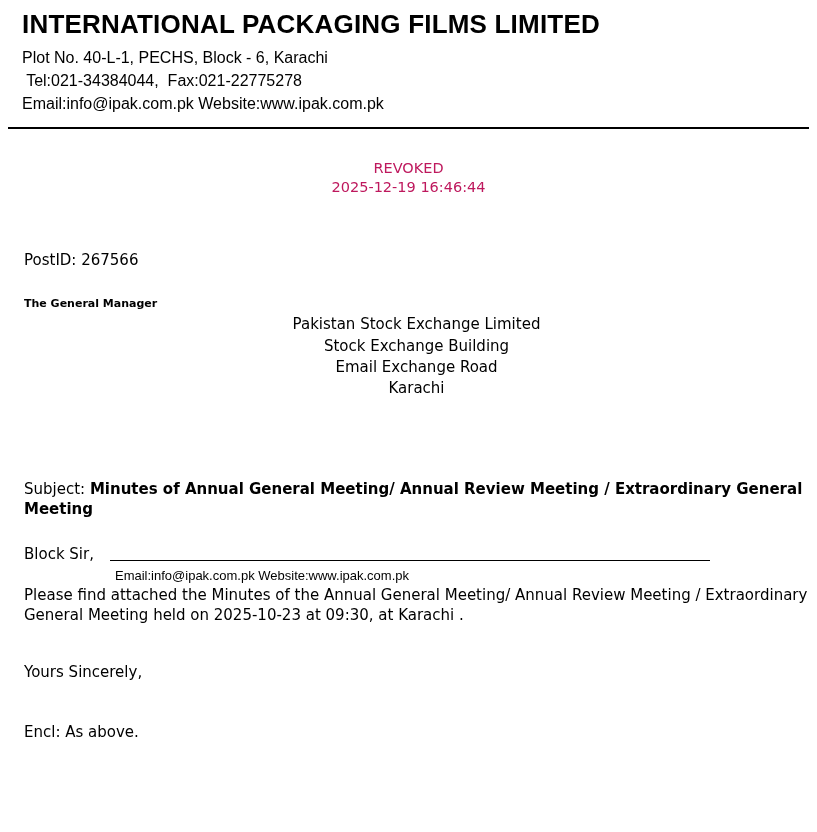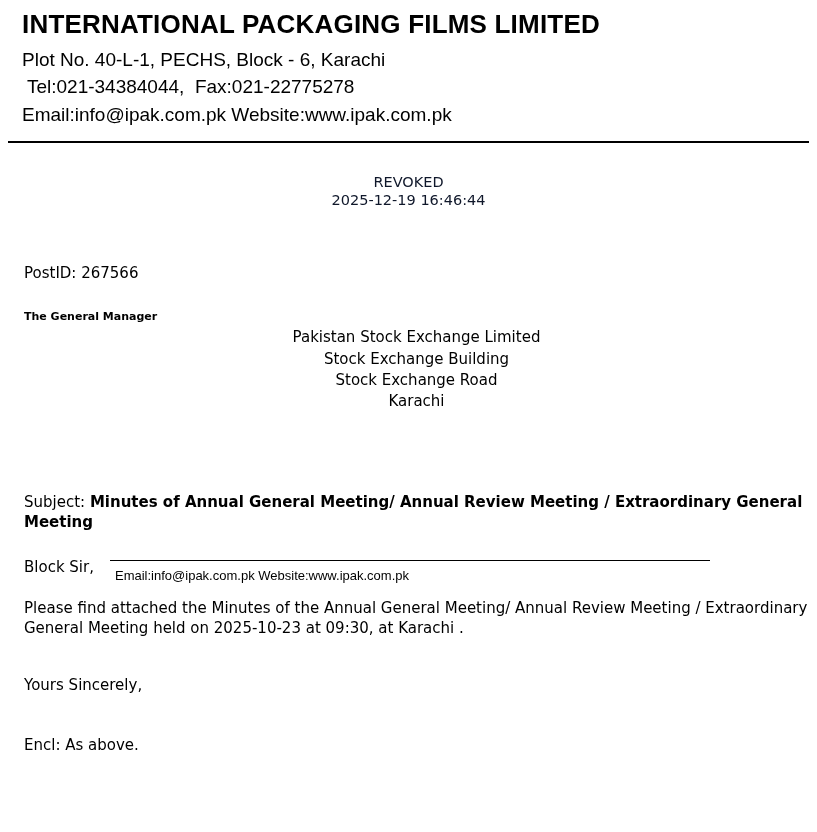--- a/index.html
+++ b/index.html
@@ -29,36 +29,36 @@
   .company-name {
     font-family: "Liberation Sans", sans-serif;
     font-size: 26px;
     font-weight: bold;
     letter-spacing: 0.2px;
     line-height: 1.15;
     margin: 0 0 6px 0;
   }
   .addr-line {
     font-family: "Liberation Sans", sans-serif;
-    font-size: 19px;
+    font-size: 16px;
     line-height: 1.45;
     margin: 0;
     white-space: pre;
   }
   .header-rule {
     margin: 12px 8px 0 8px;
     border: 0;
     border-top: 2.5px solid #000;
   }
 
   
   .revoked-block {
     margin-top: 30px;
     text-align: center;
-    color: #0f172a;
+    color: #be185d;
     font-size: 14.5px;
     line-height: 1.3;
   }
   .revoked-word { display: block; }
   .revoked-date { display: block; }
 
   
   .body-area {
     padding: 0 8px 0 24px;
     font-size: 15px;
@@ -137,21 +137,21 @@
   <div class="body-area">
 
     <div class="meta-block">
       <p class="meta-line">PostID: 267566</p>
     </div>
 
     <div class="addressee-block">
       <p class="addressee-title">The General Manager</p>
       <p class="addressee-line">Pakistan Stock Exchange Limited</p>
       <p class="addressee-line">Stock Exchange Building</p>
-      <p class="addressee-line">Stock Exchange Road</p>
+      <p class="addressee-line">Email Exchange Road</p>
       <p class="addressee-line">Karachi</p>
     </div>
 
     <div class="subject-block">
       <span class="subject-label">Subject: </span><span class="subject-text">Minutes of Annual General Meeting/ Annual Review Meeting / Extraordinary General Meeting</span>
     </div>
 
     <p class="salutation">Block Sir,</p>
 
     <p class="para">Please find attached the Minutes of the Annual General Meeting/ Annual Review Meeting / Extraordinary General Meeting held on 2025-10-23 at 09:30, at Karachi .</p>

